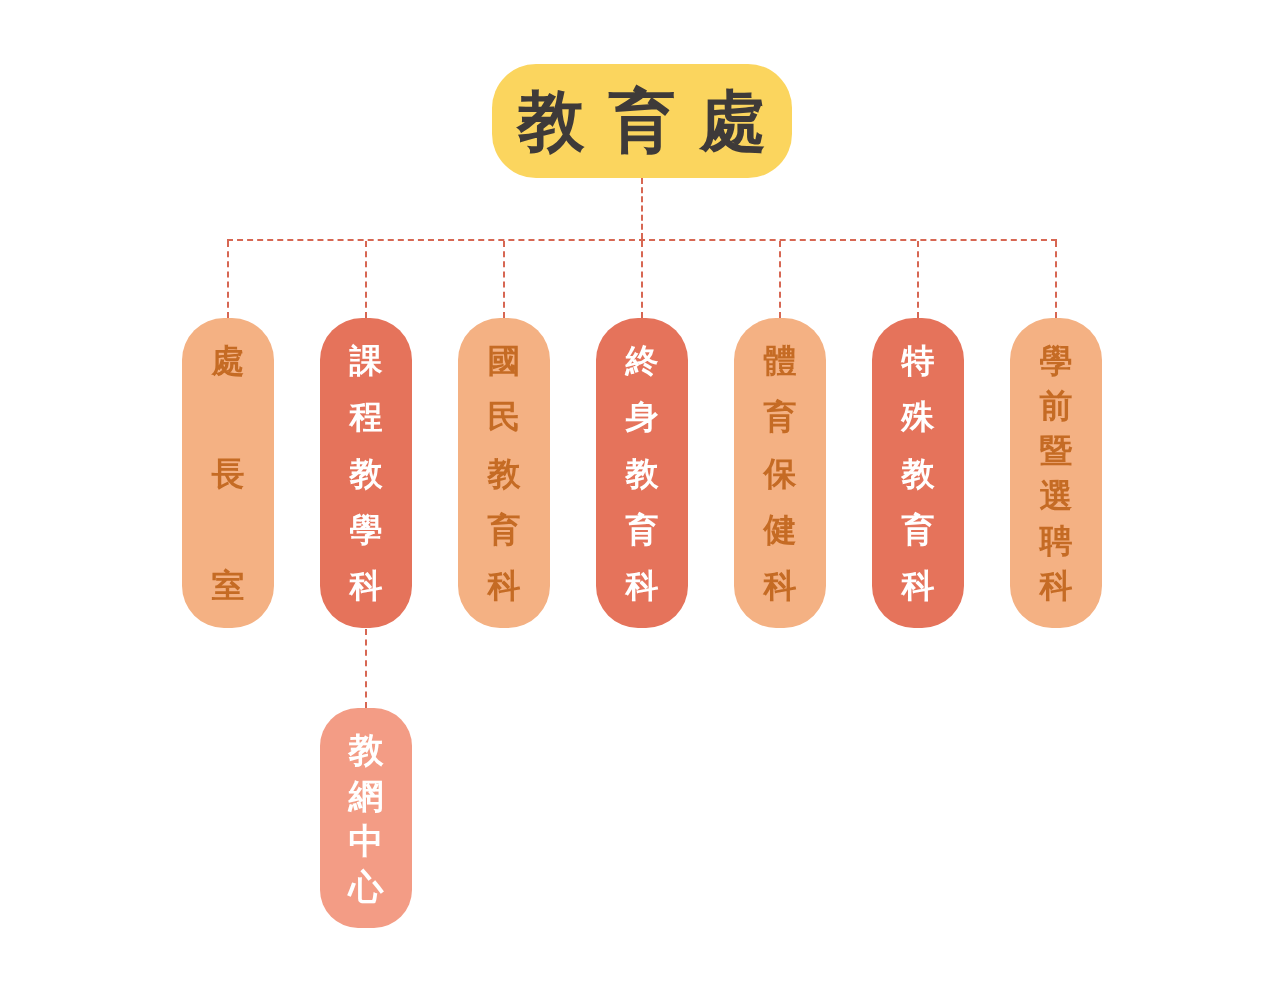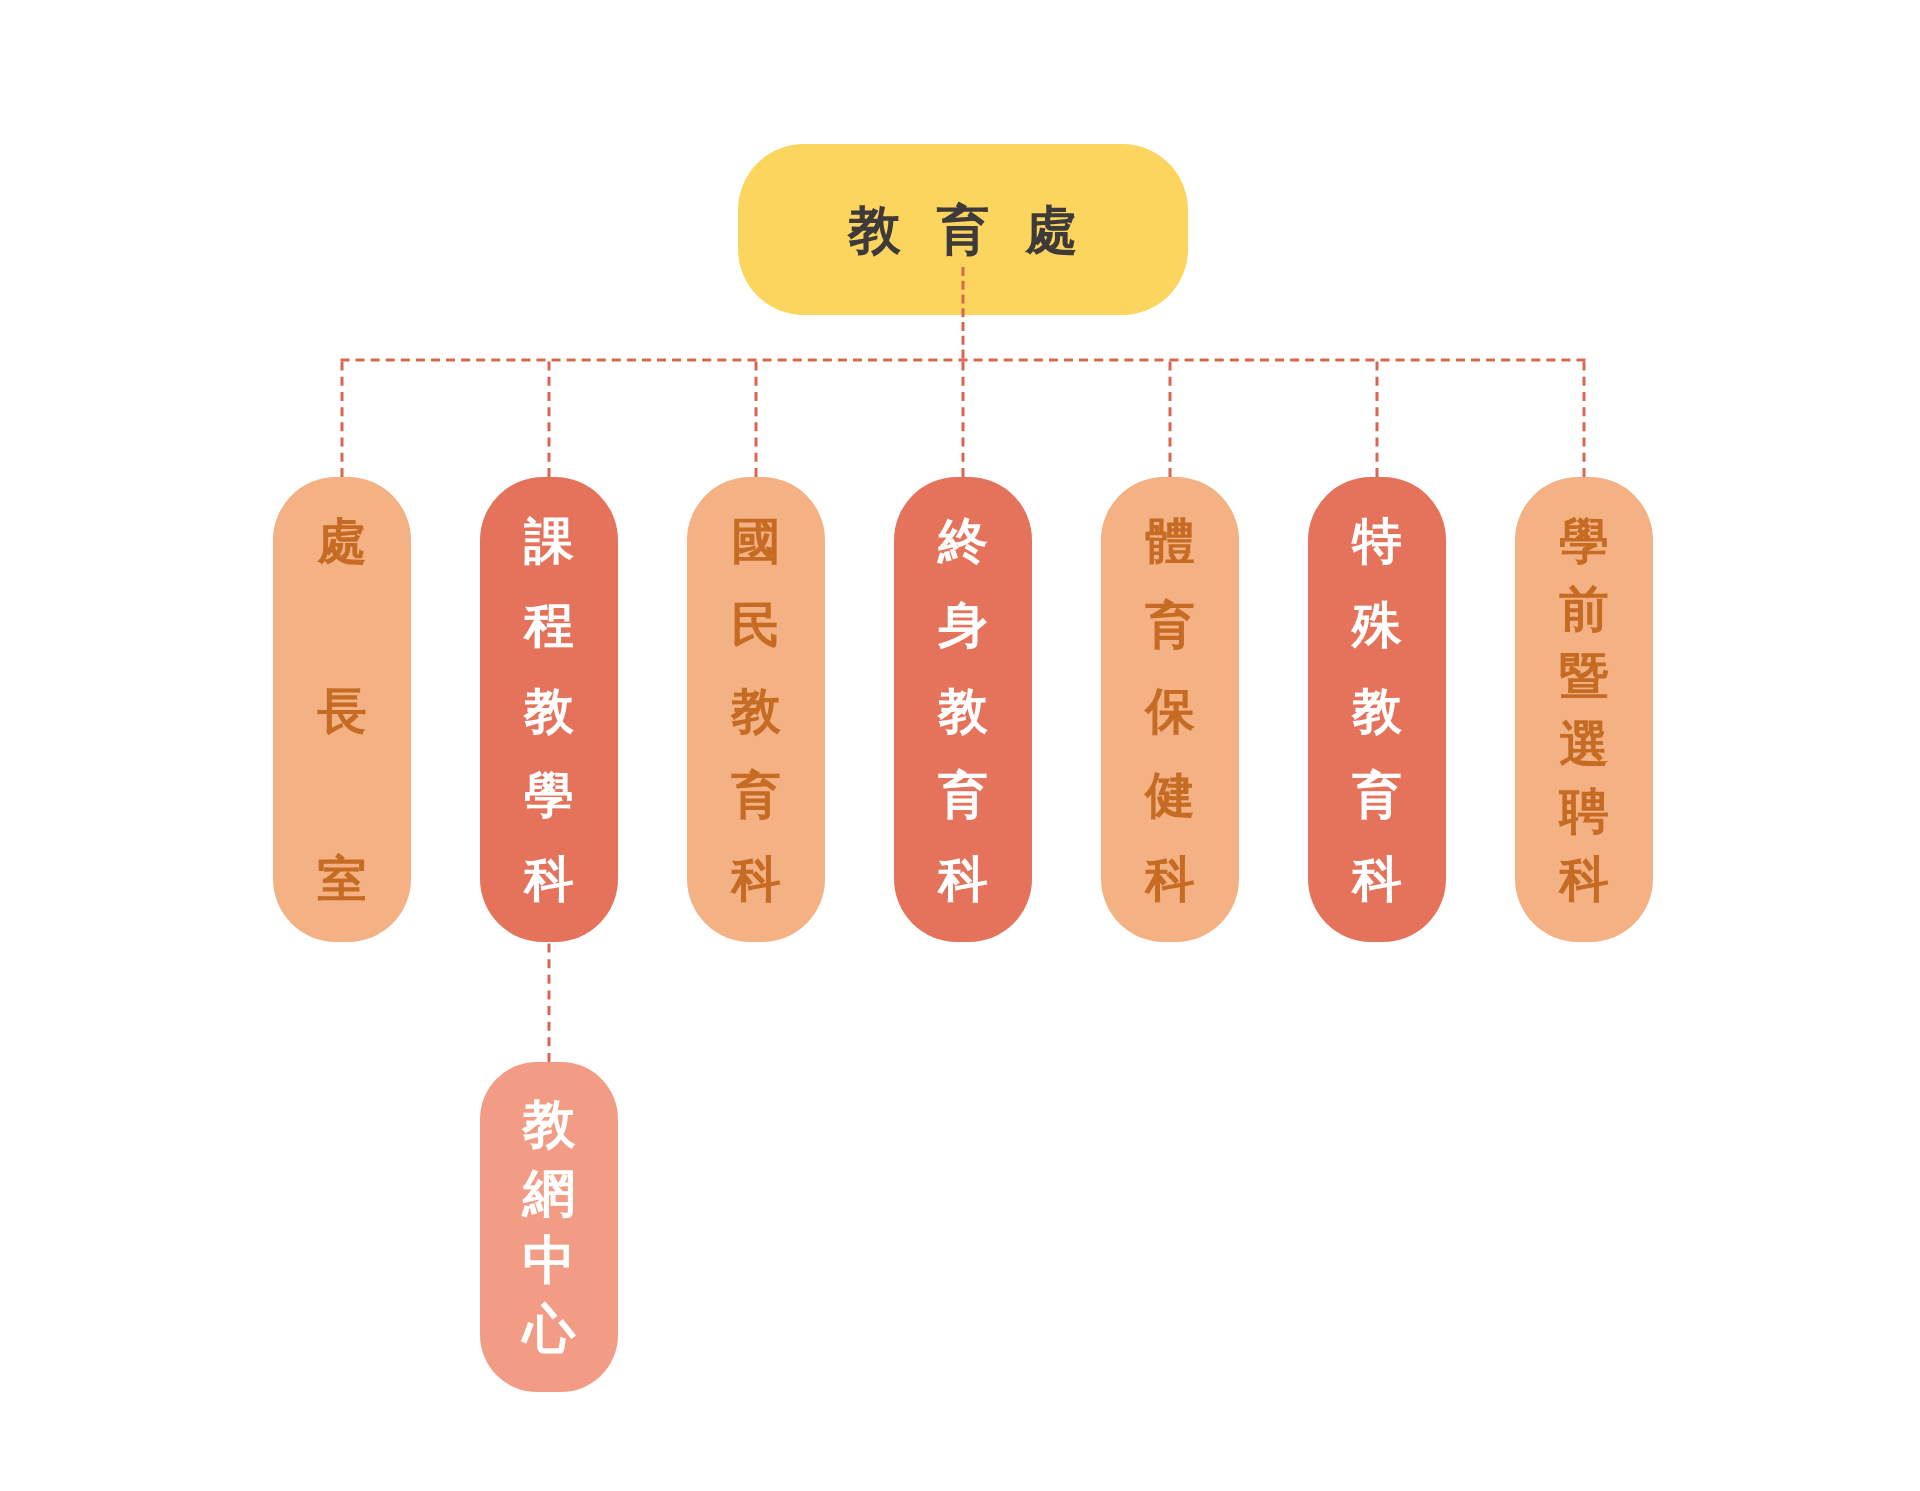--- a/index.html
+++ b/index.html
@@ -19,26 +19,25 @@
   .root-node {
     position: absolute;
     left: 492px;
     top: 64px;
     width: 300px;
     height: 114px;
     border-radius: 44px;
     display: flex;
     align-items: center;
     justify-content: center;
-    font-size: 35px;
+    font-size: 67px;
     font-weight: 700;
     letter-spacing: 24px;
     text-indent: 24px;
     white-space: nowrap;
-    margin-top: 32px;
   }
   
   .vline {
     position: absolute;
     width: 0;
     border-left: 2px dashed var(--connector, #D76753);
   }
   .hline {
     position: absolute;
     height: 0;

